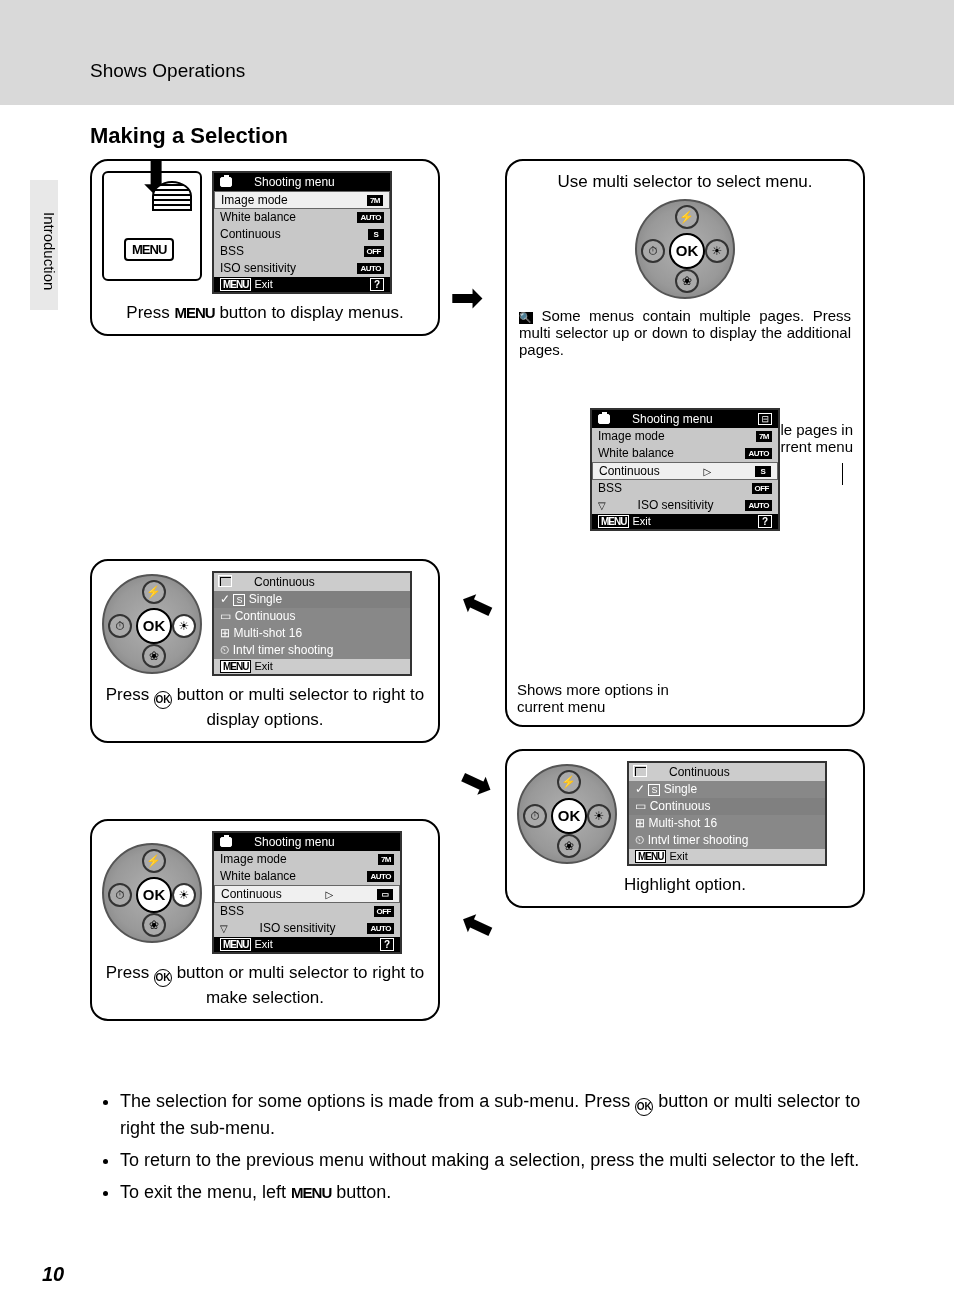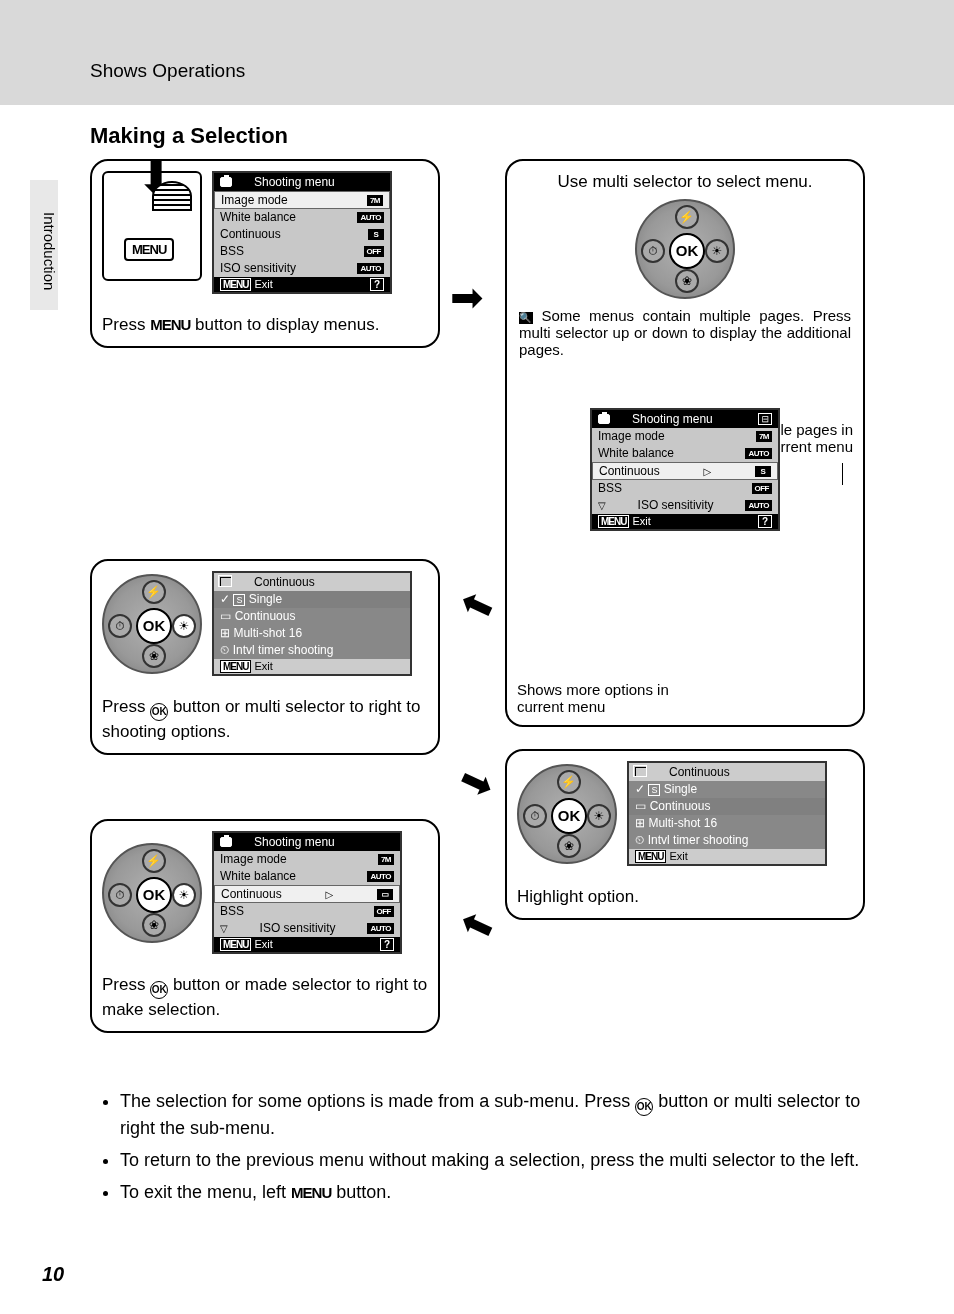--- a/index.html
+++ b/index.html
@@ -42,22 +42,23 @@
     height: 910px;
   }
   .panel {
     position: absolute;
     border: 2px solid #000;
     border-radius: 18px;
     background: #fff;
     padding: 10px;
   }
   .panel .caption {
+    text-align: center;
     font-size: 17px;
-    margin-top: 20px;
+    margin-top: 8px;
     line-height: 1.3;
   }
   .panel .caption-top {
     text-align: center;
     font-size: 17px;
     margin-bottom: 6px;
     line-height: 1.3;
   }
   
   .arrow {
@@ -388,21 +389,21 @@
           </div>
         <div class="lcd-row" style="background:#888;color:#fff;">  
             <span><span>⏲</span> <span>Intvl timer shooting</span></span>
           </div>
         <div class="lcd-footer" style="background:#ccc;color:#000;">
             <span><span class="menu-chip">MENU</span> <span>Exit</span></span>
           </div>
       </div>
     </div>
     <div class="caption">
-      <span>Press </span><span class="inline-ok">OK</span><span> button or multi selector to right to shooting options.</span>
+      <span>Press </span><span class="inline-ok">OK</span><span> button or multi selector to right to display options.</span>
     </div>
   </div>
 
   <div class="arrow" style="left:370px;top:600px;transform:rotate(25deg);">➡</div>
 
   <div class="panel" style="left:415px;top:590px;width:360px;">
     <div class="leftcol">
       <div class="dial" style="width:100px;height:100px;">
         <div class="dial-outer">
           <div class="dial-pad top">⚡</div>
@@ -477,21 +478,21 @@
             <span>ISO sensitivity</span>
             <span class="tag">AUTO</span>
           </div>
         <div class="lcd-footer">
             <span><span class="menu-chip dark">MENU</span> <span>Exit</span></span>
             <span class="q-icon">?</span>
           </div>
       </div>
     </div>
     <div class="caption">
-      <span>Press </span><span class="inline-ok">OK</span><span> button or made selector to right to make selection.</span>
+      <span>Press </span><span class="inline-ok">OK</span><span> button or multi selector to right to make selection.</span>
     </div>
   </div>
 
 </div>
 
 <ul class="bullets">
   <li>
     <span>The selection for some options is made from a sub-menu. Press </span><span class="inline-ok">OK</span><span> button or multi selector to right the sub-menu.</span>
   </li>
   <li>To return to the previous menu without making a selection, press the multi selector to the left.</li>

